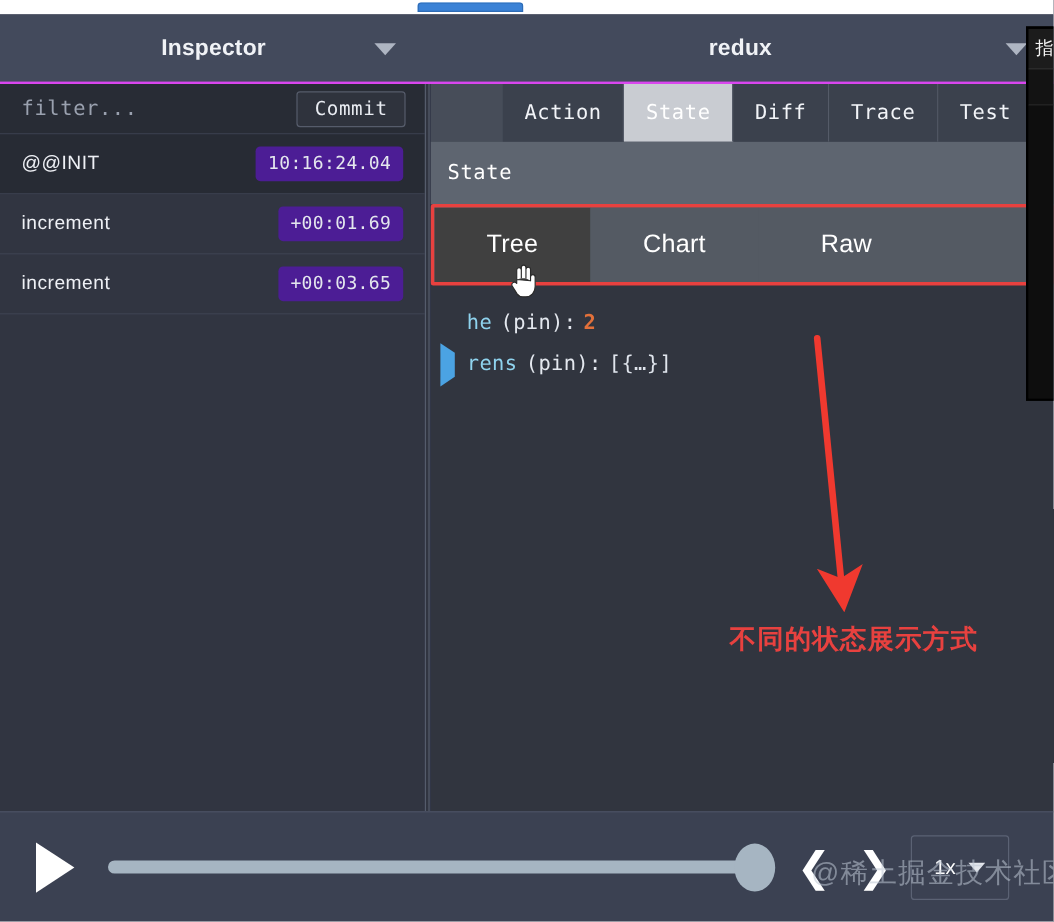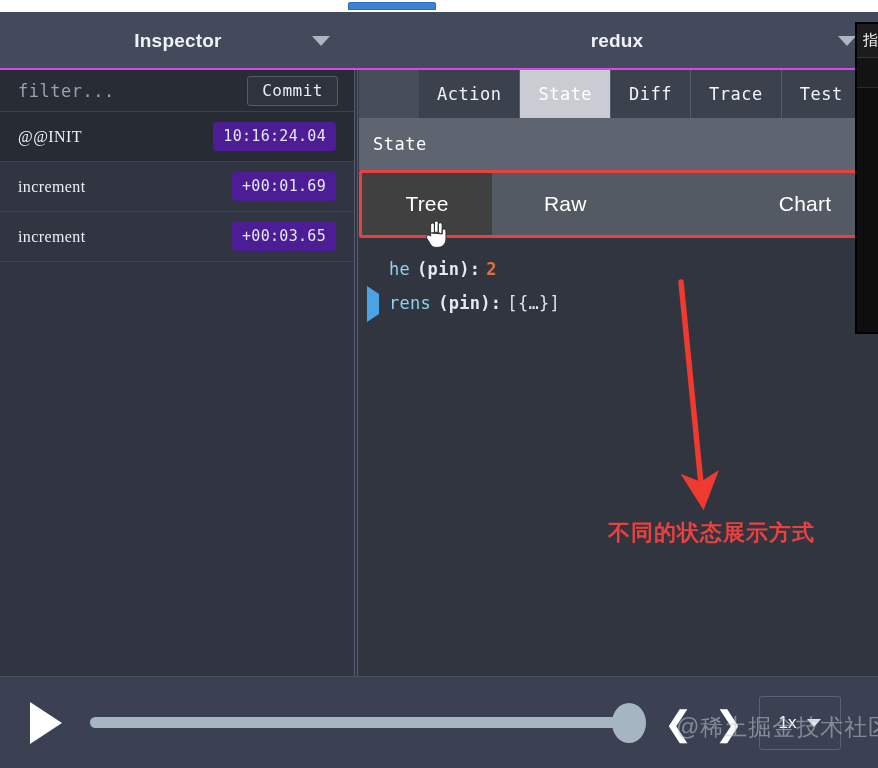--- a/index.html
+++ b/index.html
@@ -98,21 +98,21 @@
     position: relative;
     height: 50px;
     display: flex; align-items: center;
     border-bottom: 1px solid #3e4352;
     cursor: pointer;
     padding: 0 18px 0 18px;
   }
   .action-row.selected { background: #272b34; }
   .action-name {
     color: #eef0f5;
-    font-family: Liberation Serif, serif;
+    font-family: Liberation Sans, sans-serif;
     font-size: 16px;
     letter-spacing: .4px;
   }
   .action-time {
     margin-left: auto;
     background: #4c1d95;
     color: #e4e7ee;
     font-family: "DejaVu Sans Mono", monospace;
     font-size: 15px;
     border-radius: 4px;
@@ -222,21 +222,21 @@
   }
   .tri.spacer { visibility: hidden; }
   .tri-shape {
     width: 0; height: 0;
     border-top: 8px solid transparent;
     border-bottom: 8px solid transparent;
     border-left: 12px solid #4ba3e3;
     margin-top: 1px;
   }
   .k-key { color: #8fd3ee; }
-  .k-pin { color: #e4e8ef; font-weight: bold; }
+  .k-pin { color: #e4e8ef; }
   .k-num { color: #e2703a; font-weight: bold; margin-left: 6px; }
   .k-obj { color: #dfe4ec; margin-left: 6px; }
 
   
   .annotation-arrow {
     position: absolute;
     left: 650px; top: 270px;
     width: 80px; height: 240px;
     pointer-events: none;
     z-index: 30;
@@ -410,22 +410,22 @@
       <div class="mtab">Trace</div>
       <div class="mtab">Test</div>
     </div>
 
     <div class="state-label-bar">
       <span class="state-label">State</span>
     </div>
 
     <div class="subtab-wrap">
       <div class="subtab tree-tab">Tree</div>
+      <div class="subtab chart-tab">Chart</div>
       <div class="subtab raw-tab">Raw</div>
-      <div class="subtab chart-tab">Chart</div>
     </div>
 
     <div class="tree-body">
 
       <div class="tree-row">
         <span class="tri spacer"></span>
         <span class="k-key">he</span>
         <span class="k-pin" style="margin-left:7px">(pin):</span>
         <span class="k-num">2</span>
       </div>

